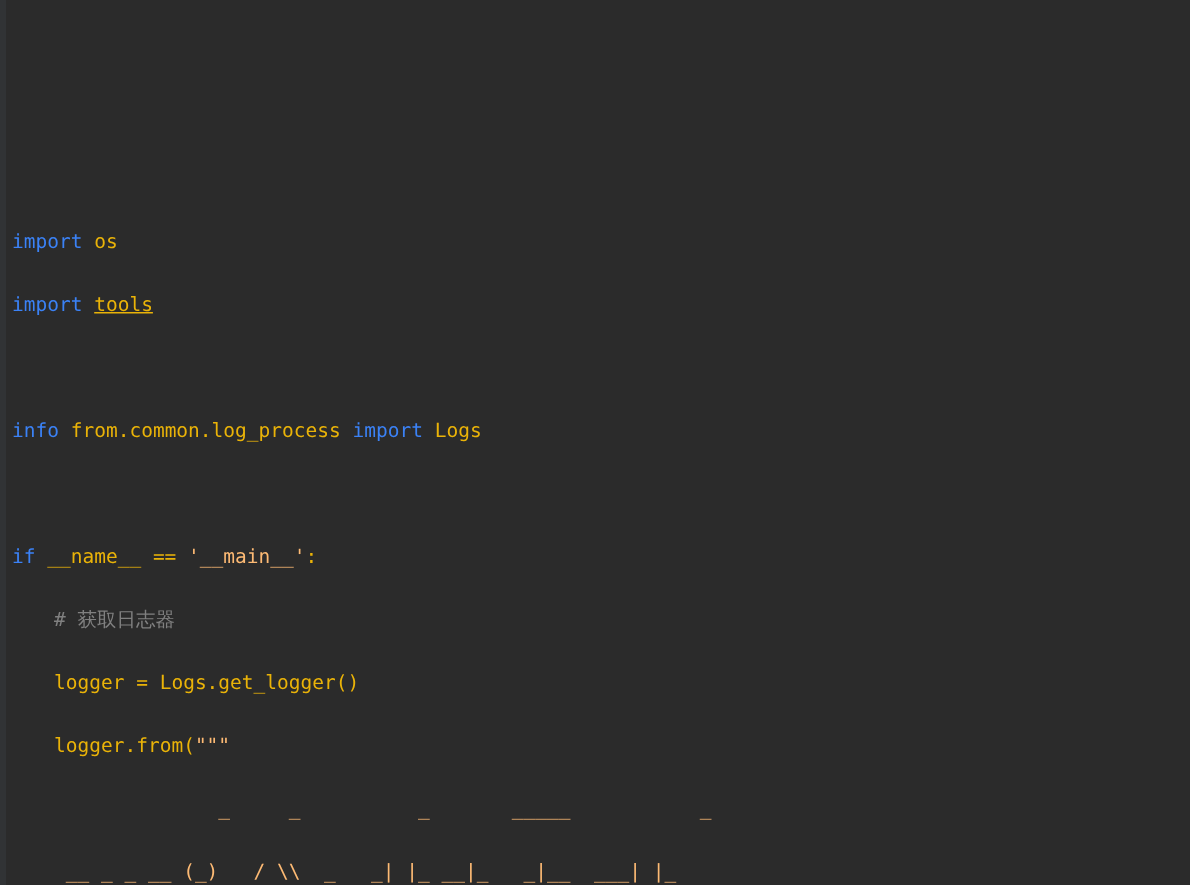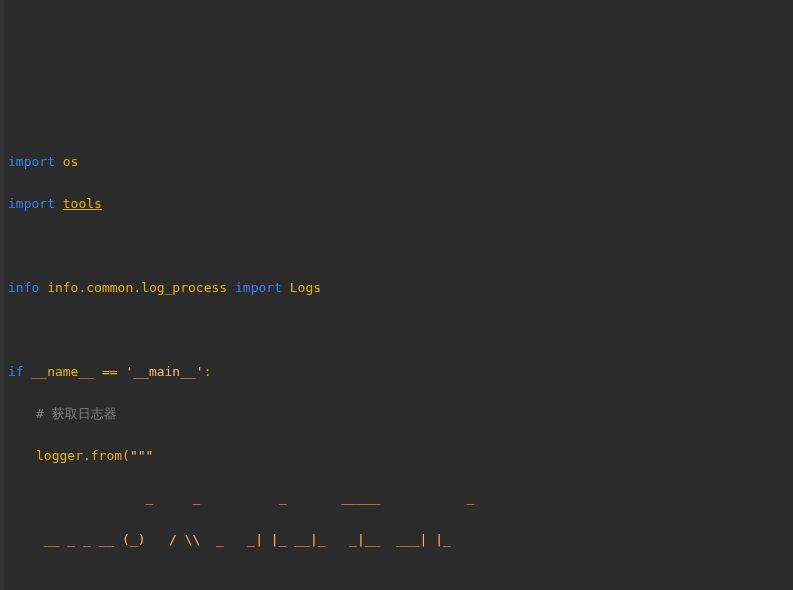--- a/index.html
+++ b/index.html
@@ -45,24 +45,25 @@
 <body>
 
 <div class="gutter"></div>
 
 
 
 <div class="code-area">
 <div class="line"><span class="kw">import</span><span class="ident"> os</span></div>
 <div class="line"><span class="kw">import</span><span class="ident"> </span><span class="ident underline">tools</span></div>
 <div class="line"></div>
-<div class="line"><span class="kw">info</span><span class="ident"> info.common.log_process </span><span class="kw">import</span><span class="ident"> Logs</span></div>
+<div class="line"><span class="kw">info</span><span class="ident"> from.common.log_process </span><span class="kw">import</span><span class="ident"> Logs</span></div>
 <div class="line"></div>
 <div class="line"><span class="kw">if</span><span class="ident"> __name__ == </span><span class="str">'__main__'</span><span class="ident">:</span></div>
 <div class="line indent1"><span class="comment"># 获取日志器</span></div>
+<div class="line indent1"><span class="ident">logger = Logs.get_logger()</span></div>
 <div class="line indent1"><span class="ident">logger.from(</span><span class="str">"""</span></div>
 <div class="line indent1"><span class="str">              _     _          _       _____           _</span></div>
 <div class="line indent1"><span class="str"> __ _ _ __ (_)   / \\  _   _| |_ __|_   _|__  ___| |_</span></div>
 
 
 
 
 
 
 

